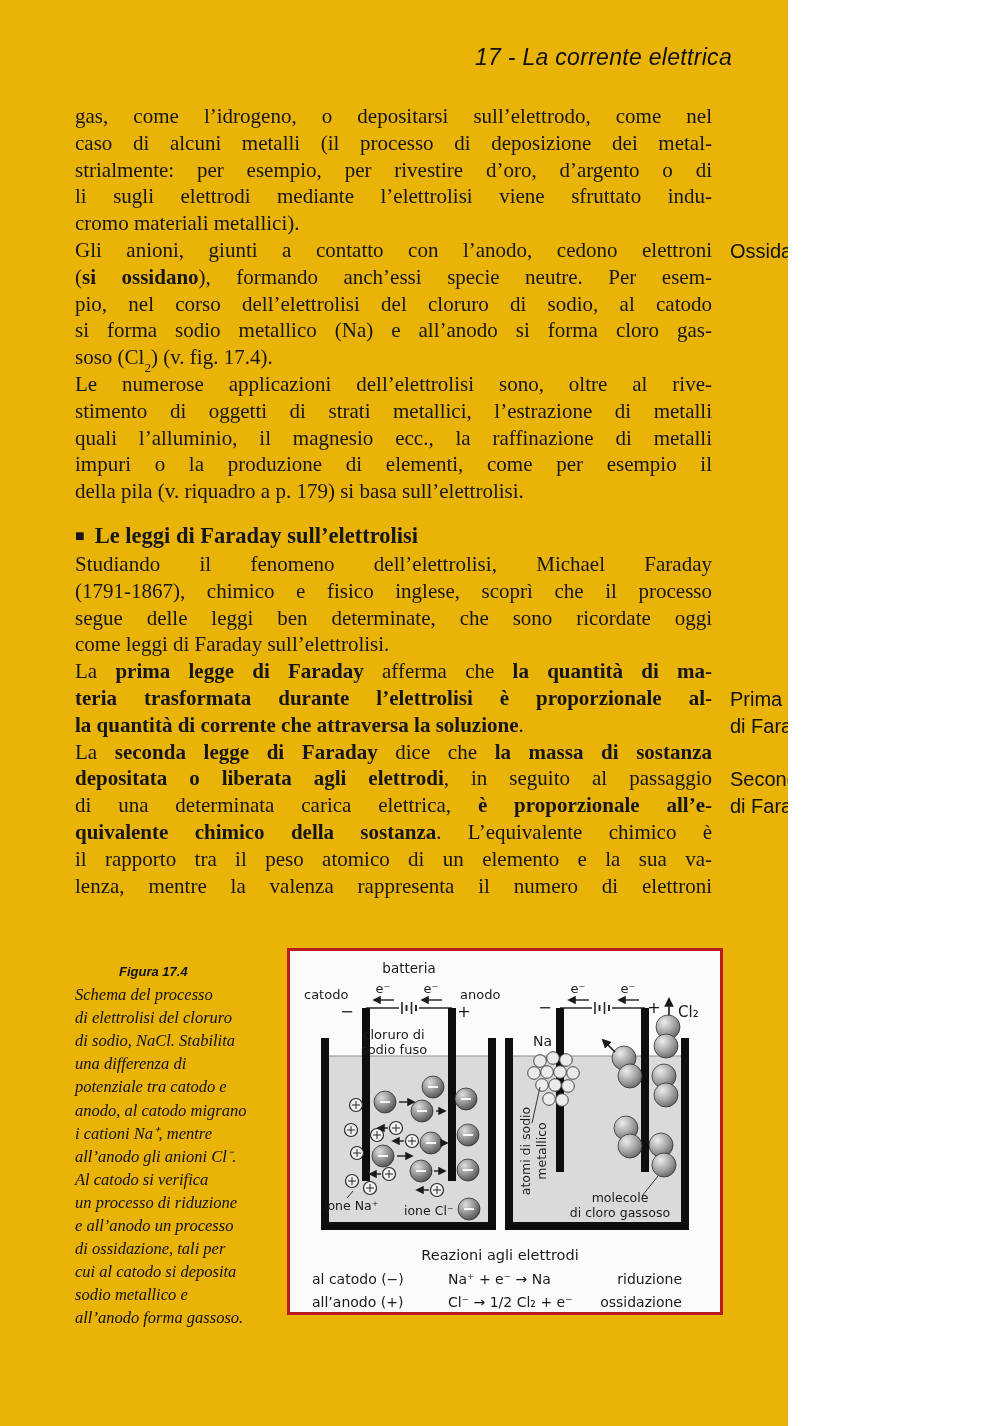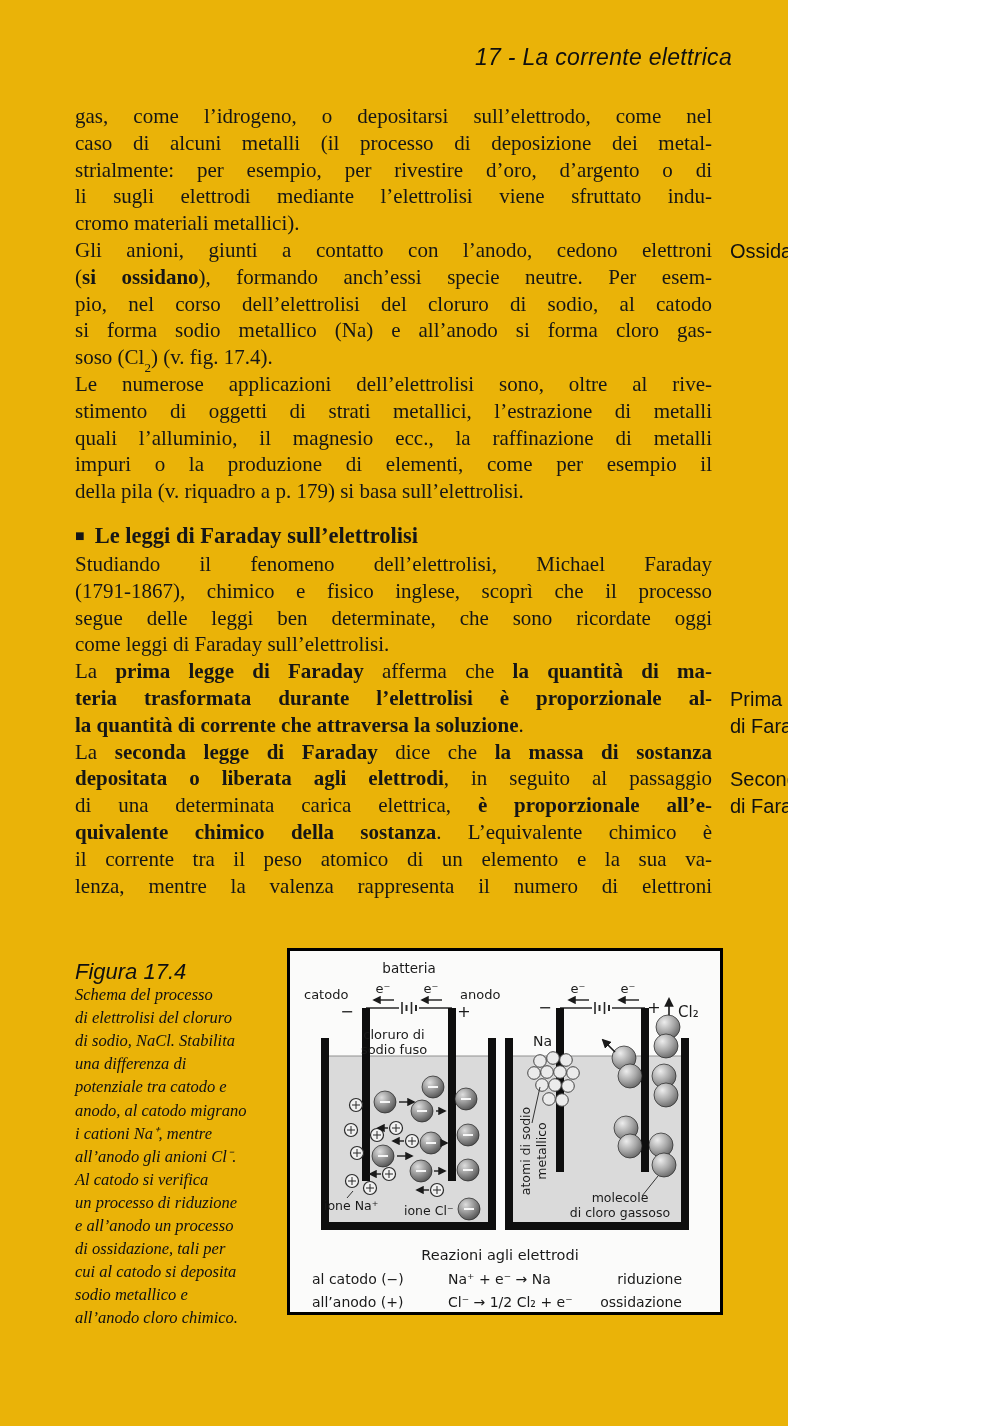--- a/index.html
+++ b/index.html
@@ -25,25 +25,25 @@
   .margin-note {
     position:absolute; left:730px; width:240px;
     font-family:"Liberation Sans","DejaVu Sans",sans-serif;
     font-size:20px; line-height:26.8px; color:#111;
   }
   .caption {
     position:absolute; left:75px; top:960px; width:215px;
     font-family:"Liberation Sans","DejaVu Sans",sans-serif; font-style:italic;
     font-size:16.5px; color:#101010;
   }
-  .caption-title { font-weight:normal; font-size:22px; line-height:23.1px; height:23.1px; }
+  .caption-title { font-weight:bold; font-size:13px; line-height:23.1px; height:23.1px;margin-left:44px; }
   .caption .tline { line-height:23.1px; height:23.1px; white-space:normal;font-family:Liberation Serif, serif; }
   .figure-box {
     position:absolute; left:287px; top:948px; width:430px; height:361px;
-    border:3px solid #000000; background:#fbfbfa;
+    border:3px solid #b91c1c; background:#fbfbfa;
   }
   .figure-box svg text {
     font-family:"DejaVu Sans","Liberation Sans",sans-serif; fill:#1a1a1a;
   }
   .page-number { position:absolute; left:882px; top:1336px; font-size:25px; color:#141414; }
 </style>
 </head>
 <body>
 
 <div class="page">
@@ -82,21 +82,21 @@
     <div class="para">
         <div class="tline just"><span>La </span><span class="b">prima legge di Faraday</span><span> afferma che </span><span class="b">la quantità di ma-</span></div>
         <div class="tline just"><span class="b">teria trasformata durante l’elettrolisi è proporzionale al-</span></div>
         <div class="tline"><span class="b">la quantità di corrente che attraversa la soluzione</span><span>.</span></div>
       </div>
     <div class="para">
         <div class="tline just"><span>La </span><span class="b">seconda legge di Faraday</span><span> dice che </span><span class="b">la massa di sostanza</span></div>
         <div class="tline just"><span class="b">depositata o liberata agli elettrodi</span><span>, in seguito al passaggio</span></div>
         <div class="tline just"><span>di una determinata carica elettrica, </span><span class="b">è proporzionale all’e-</span></div>
         <div class="tline just"><span class="b">quivalente chimico della sostanza</span><span>. L’equivalente chimico è</span></div>
-        <div class="tline just"><span>il corrente tra il peso atomico di un elemento e la sua va-</span></div>
+        <div class="tline just"><span>il rapporto tra il peso atomico di un elemento e la sua va-</span></div>
         <div class="tline just"><span>lenza, mentre la valenza rappresenta il numero di elettroni</span></div>
       </div>
   </div>
 
   <div class="margin-note" style="top:238px">
     <div>Ossidazione</div>
   </div>
   <div class="margin-note" style="top:686px">
     <div>Prima legge</div>
     <div>di Faraday</div>
@@ -116,21 +116,21 @@
         <div class="tline"><span>potenziale tra catodo e</span></div>
         <div class="tline"><span>anodo, al catodo migrano</span></div>
         <div class="tline"><span>i cationi Na⁺, mentre</span></div>
         <div class="tline"><span>all’anodo gli anioni Cl⁻.</span></div>
         <div class="tline"><span>Al catodo si verifica</span></div>
         <div class="tline"><span>un processo di riduzione</span></div>
         <div class="tline"><span>e all’anodo un processo</span></div>
         <div class="tline"><span>di ossidazione, tali per</span></div>
         <div class="tline"><span>cui al catodo si deposita</span></div>
         <div class="tline"><span>sodio metallico e</span></div>
-        <div class="tline"><span>all’anodo cloro chimico.</span></div>
+        <div class="tline"><span>all’anodo forma gassoso.</span></div>
       </div>
   </div>
 
   <div class="figure-box">
     <svg width="430" height="361" viewBox="0 0 430 361">
       <defs>
         <marker id="arr" viewBox="0 0 10 10" refX="8" refY="5" markerWidth="6" markerHeight="6" orient="auto-start-reverse">
           <path d="M0,0 L10,5 L0,10 z" fill="#1a1a1a"></path>
         </marker>
         <radialGradient id="gion" cx="0.35" cy="0.3" r="0.85">

